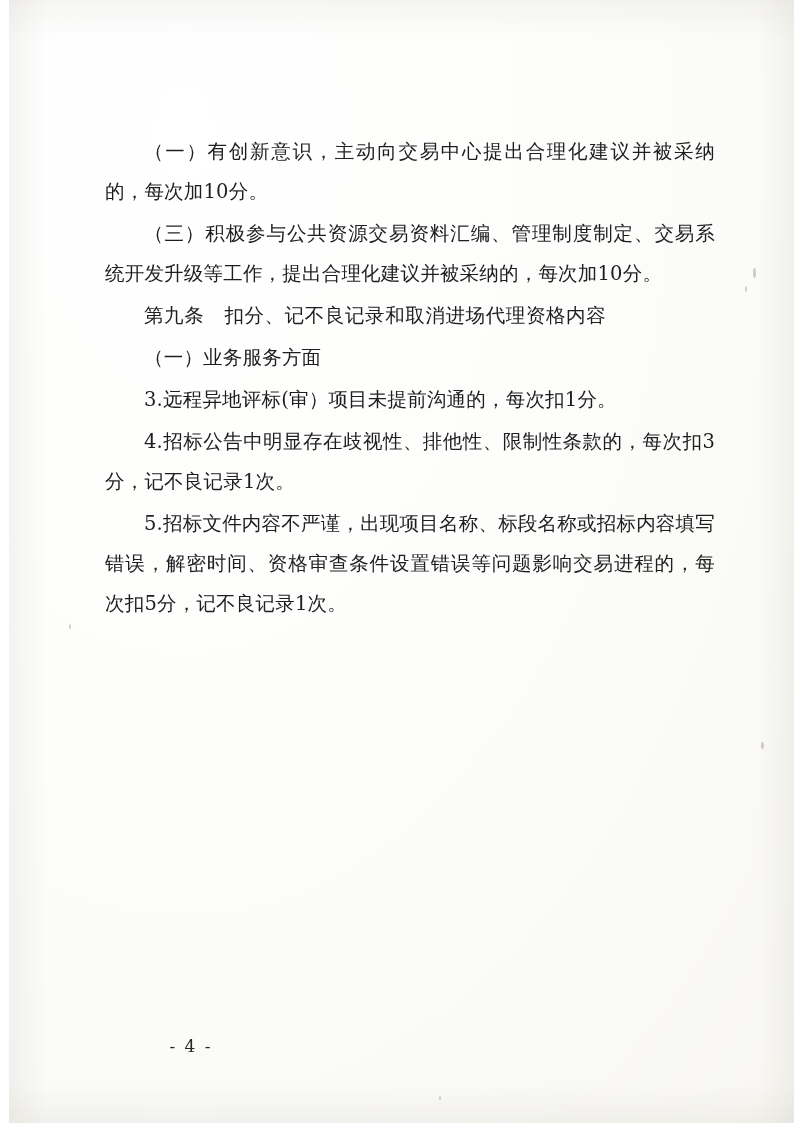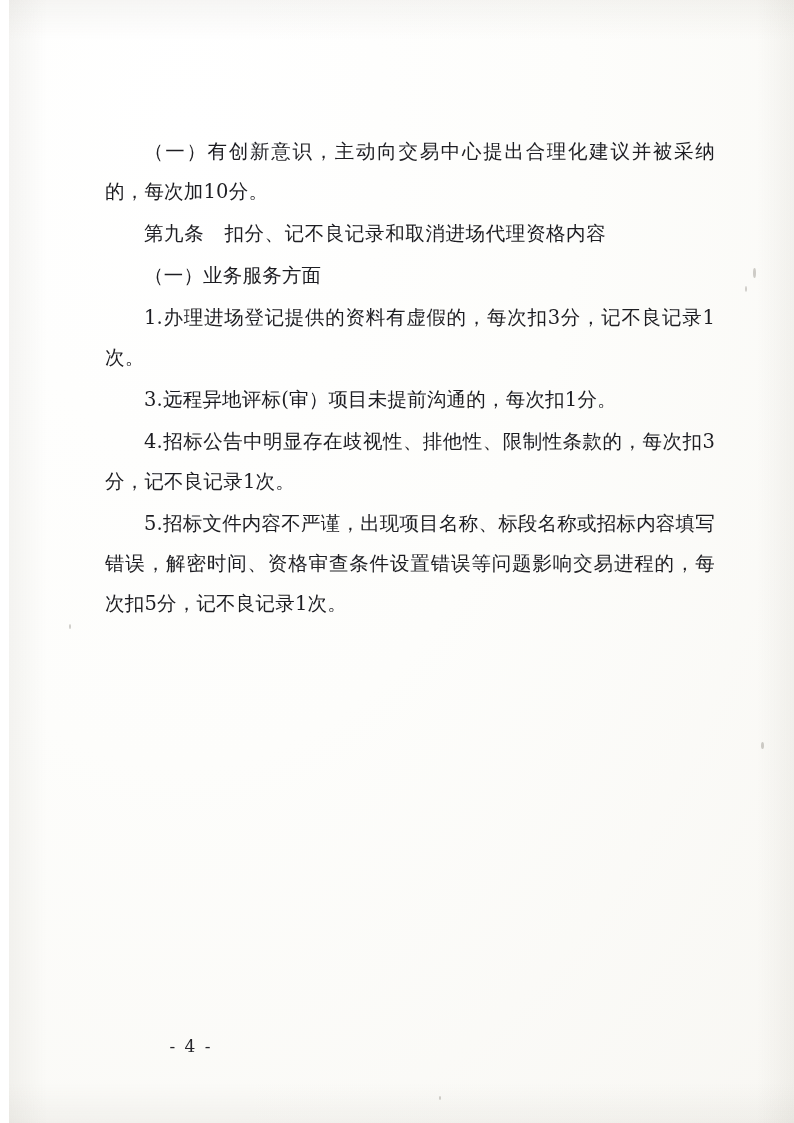--- a/index.html
+++ b/index.html
@@ -92,23 +92,23 @@
 
   <div class="grain"></div>
   <div class="speck" style="left:744px; top:268px; width:3px; height:10px;"></div>
   <div class="speck" style="left:736px; top:286px; width:2px; height:6px;"></div>
   <div class="speck" style="left:752px; top:742px; width:3px; height:7px;"></div>
   <div class="speck" style="left:60px; top:624px; width:2px; height:5px;"></div>
   <div class="speck" style="left:430px; top:1096px; width:2px; height:4px;"></div>
 
   <div class="content">
     <p class="para">（一）有创新意识，主动向交易中心提出合理化建议并被采纳的，每次加10分。</p>
+    <p class="para">（三）积极参与公共资源交易资料汇编、管理制度制定、交易系统开发升级等工作，提出合理化建议并被采纳的，每次加10分。</p>
     <p class="para heading">第九条　扣分、记不良记录和取消进场代理资格内容</p>
     <p class="para">（一）业务服务方面</p>
-    <p class="para">1.办理进场登记提供的资料有虚假的，每次扣3分，记不良记录1次。</p>
     <p class="para">3.远程异地评标(审）项目未提前沟通的，每次扣1分。</p>
     <p class="para">4.招标公告中明显存在歧视性、排他性、限制性条款的，每次扣3分，记不良记录1次。</p>
     <p class="para">5.招标文件内容不严谨，出现项目名称、标段名称或招标内容填写错误，解密时间、资格审查条件设置错误等问题影响交易进程的，每次扣5分，记不良记录1次。</p>
   </div>
 
   <div class="footer">
     <span class="page-number">- 4 -</span>
   </div>
 
 </div>

